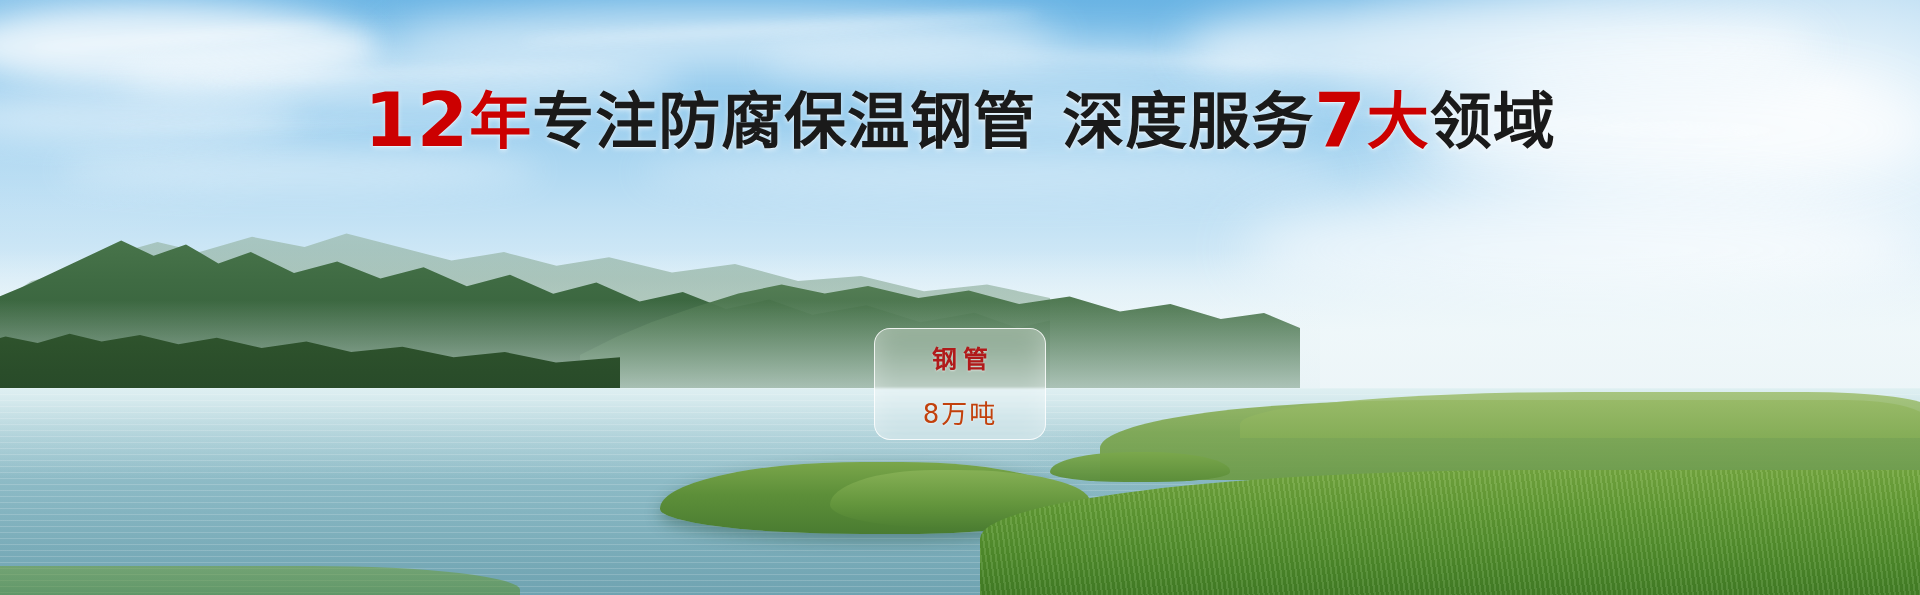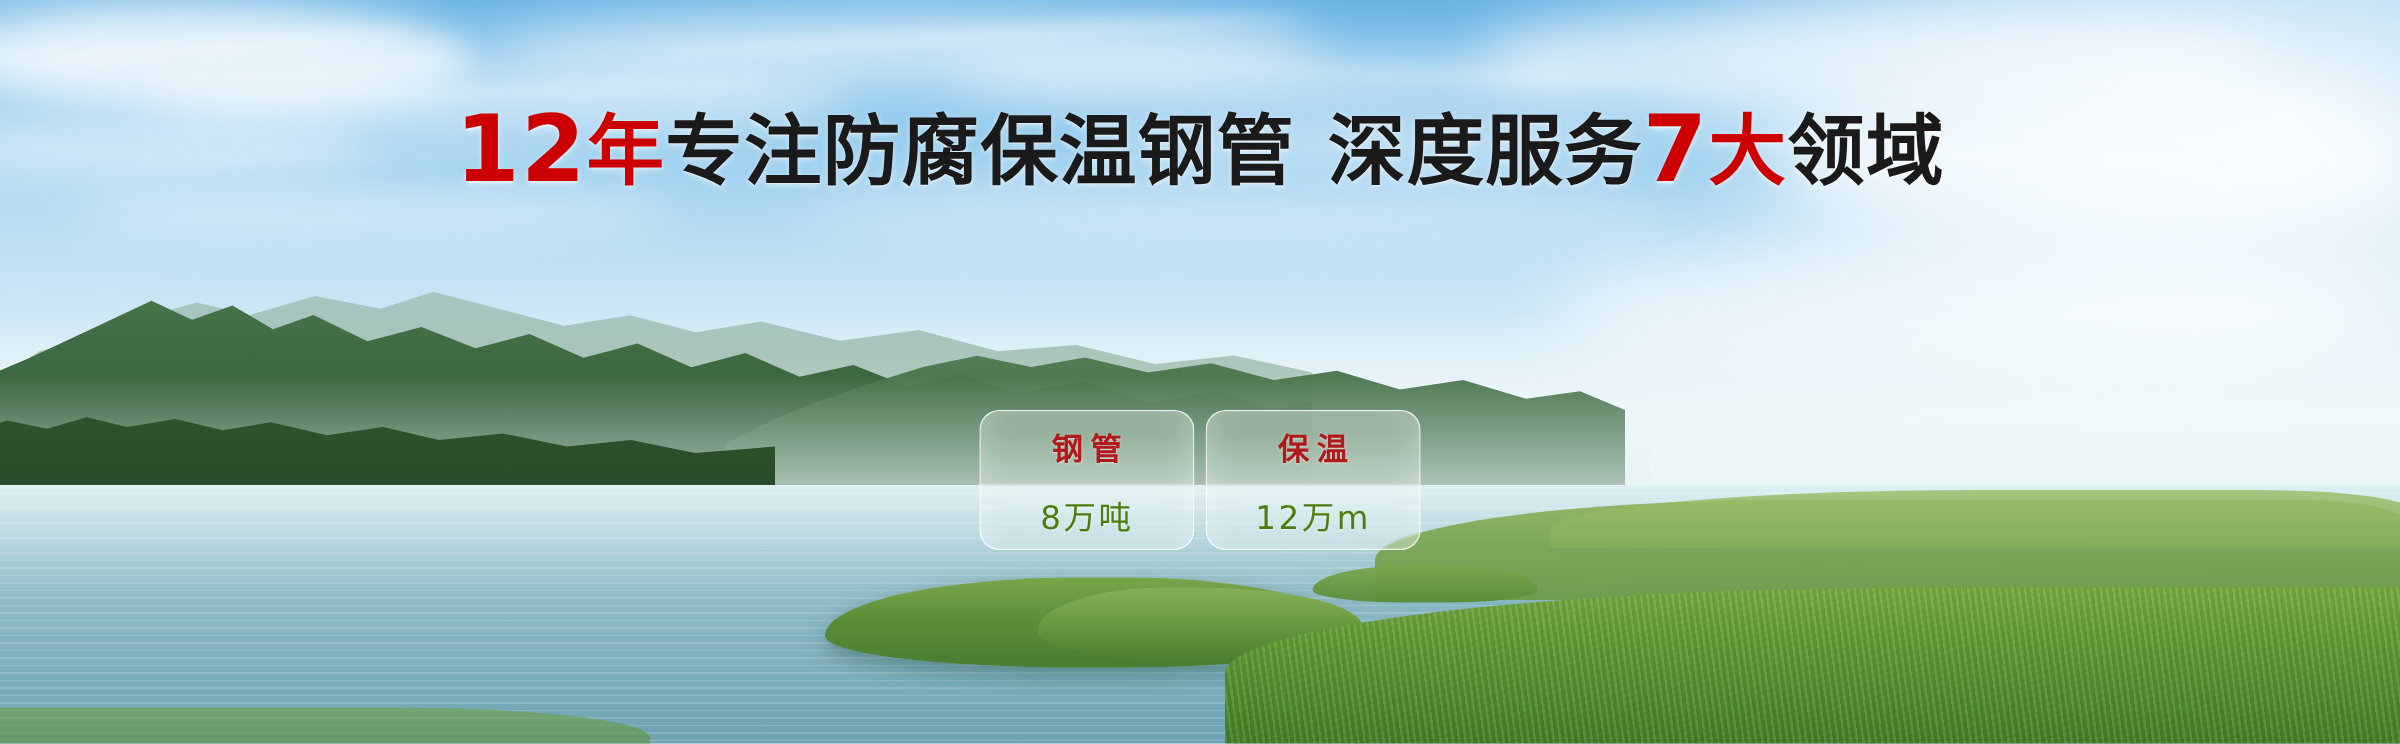--- a/index.html
+++ b/index.html
@@ -217,21 +217,21 @@
   .card-title{
     color:#b01a1a;
     font-size:25px;
     font-weight:600;
     letter-spacing:6px;
     text-indent:6px;
     margin-bottom:18px;
     text-shadow:0 1px 2px rgba(255,255,255,0.5);
   }
   .card-value{
-    color:#4d7c0f;
+    color:#c2410c;
     font-size:26px;
     font-weight:500;
     letter-spacing:2px;
     text-shadow:0 1px 2px rgba(255,255,255,0.5);
   }
   .card-value sup{font-size:15px;vertical-align:super;letter-spacing:0;}
 </style>
 </head>
 <body>
 
@@ -288,19 +288,15 @@
 
 
   <div class="cards">
 
     <div class="card">
       <div class="card-title">钢管</div>
       <div class="card-value"><span>8万吨</span></div>
     </div>
 
 
-    <div class="card">
-      <div class="card-title">保温</div>
-      <div class="card-value"><span>12万m</span></div>
-    </div>
 
   </div>
 </div>
 
 </body></html>

